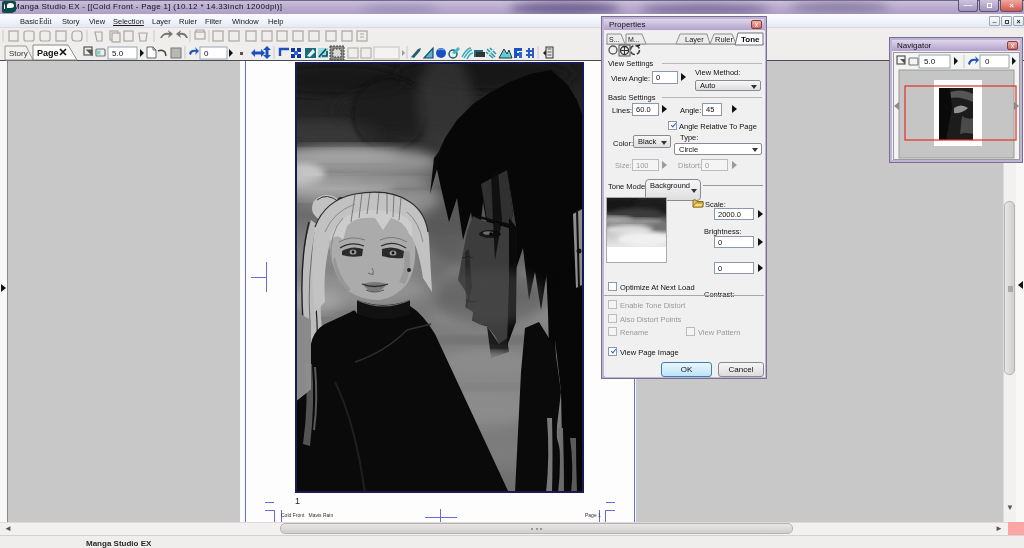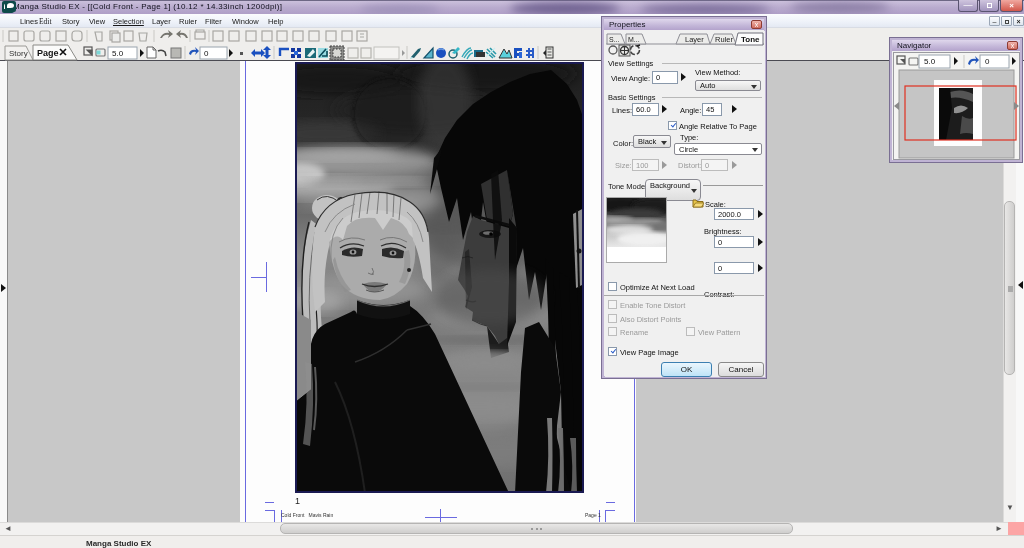--- a/index.html
+++ b/index.html
@@ -92,21 +92,21 @@
     </div>
   <div class="winbtn" id="btnmax">
       <span><i style="display:inline-block;width:5px;height:5px;border:1.3px solid #fff;margin-top:3px;"></i></span>
     </div>
   <div class="winbtn" id="btnclose">
       <span style="font-size:8px;font-weight:bold;">×</span>
     </div>
 
   <div id="menubar"></div>
   <div id="mdiicon"></div>
-  <div class="menuitem" style="left:20px;">Lines</div>
+  <div class="menuitem" style="left:20px;">Basic</div>
   <div class="menuitem" style="left:39px;font-family:Liberation Serif, serif;">Edit</div>
   <div class="menuitem" style="left:62px;">Story</div>
   <div class="menuitem" style="left:89px;">View</div>
   <div class="menuitem" style="left:113px;text-decoration:underline;">Selection</div>
   <div class="menuitem" style="left:152px;">Layer</div>
   <div class="menuitem" style="left:179px;">Ruler</div>
   <div class="menuitem" style="left:205px;">Filter</div>
   <div class="menuitem" style="left:232px;">Window</div>
   <div class="menuitem" style="left:268px;">Help</div>
   <div class="mdibtn" style="left:989px;">–</div>

